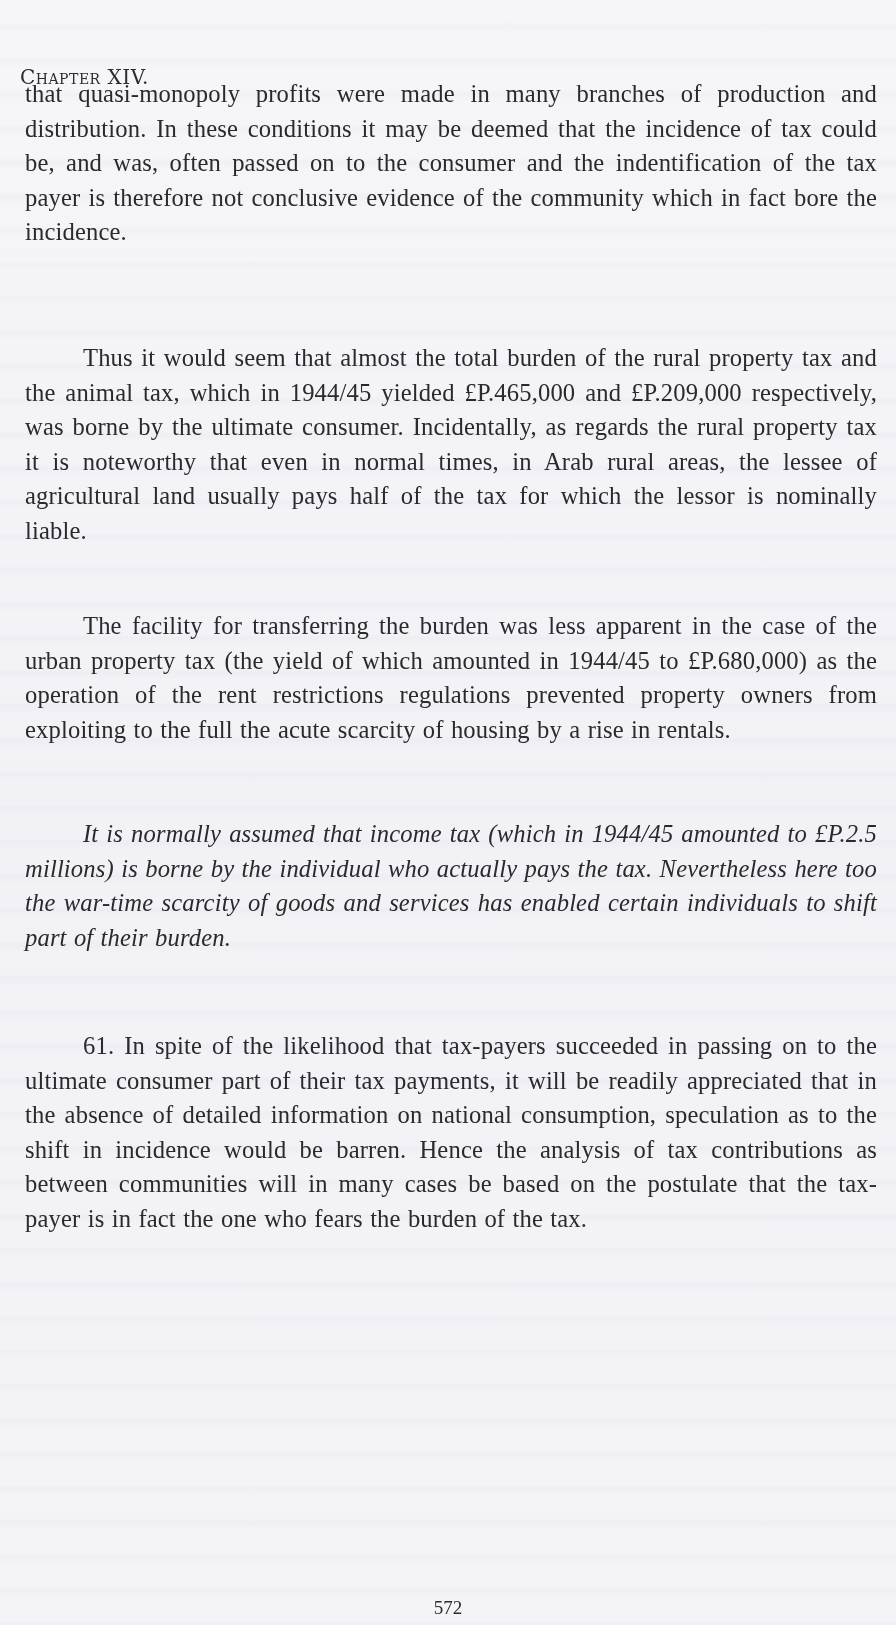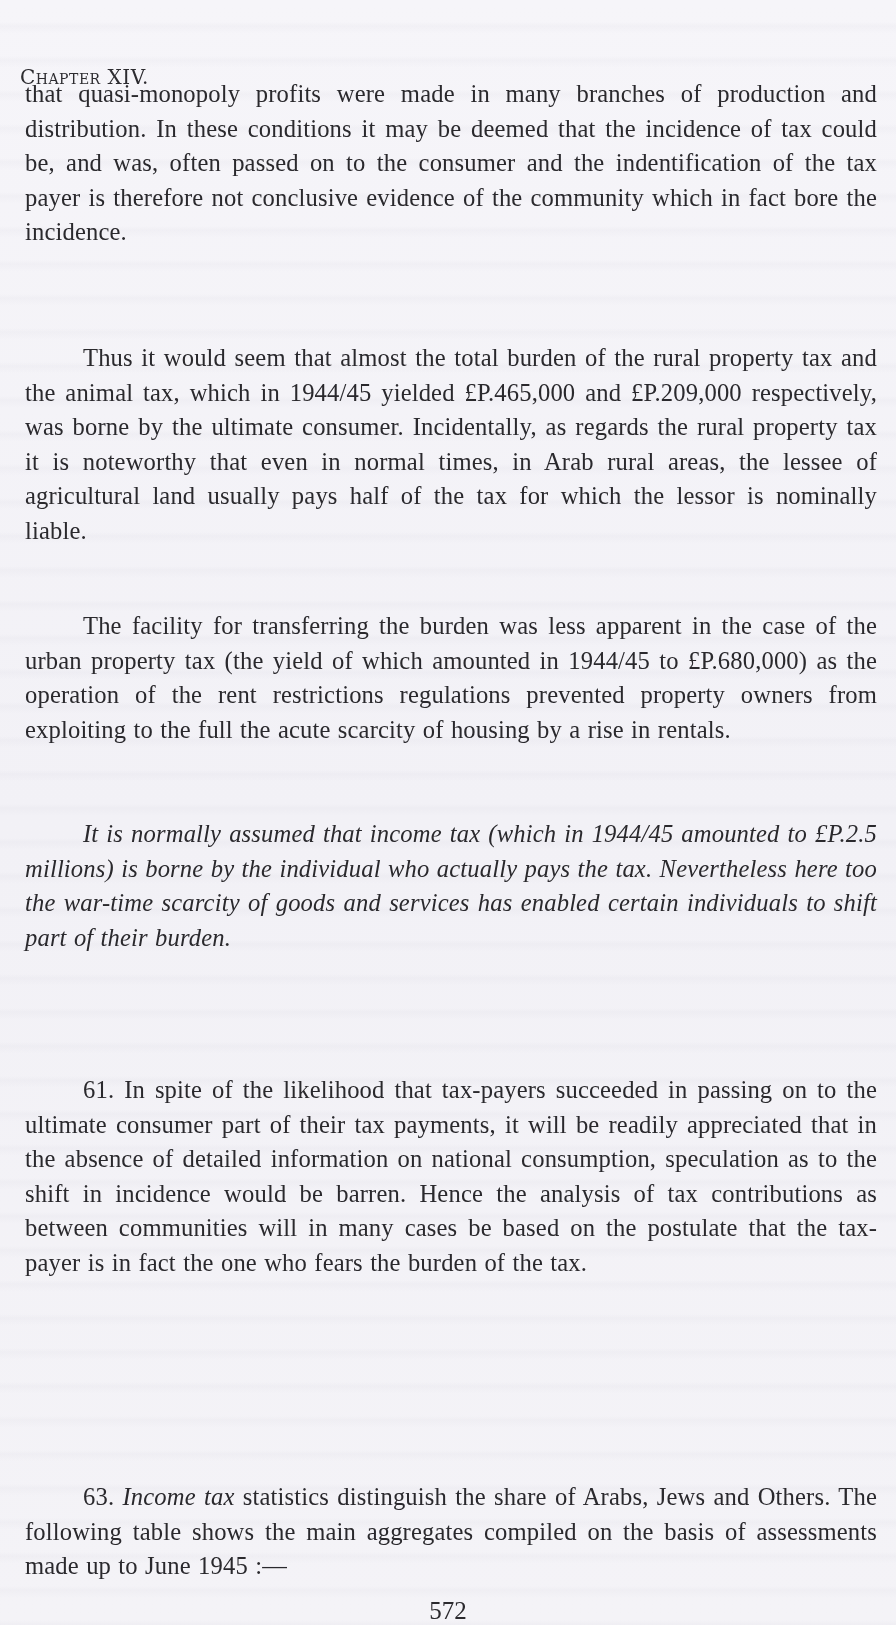--- a/index.html
+++ b/index.html
@@ -46,36 +46,36 @@
       text-align-last: left;
       color: #2a292d;
       margin: 5px;
       letter-spacing: 0.15px;
       word-spacing: 1px;
     }
     .p1 { top: 72px; }
     .p2 { top: 336px; }
     .p3 { top: 604px; }
     .p4 { top: 812px; font-style: italic; }
-    .p5 { top: 1068px; }
+    .p5 { top: 1024px; }
     .p6 { top: 1305px; }
     .p7 { top: 1475px; }
     .p1, .p2, .p3, .p4, .p5, .p6, .p7 { text-indent: 0; }
     .p2, .p3, .p4, .p5, .p6, .p7 { text-indent: 58px; }
     .em {
       font-style: italic;
     }
     .page-number {
       position: absolute;
       top: 1597px;
       left: 0;
       width: 896px;
       text-align: center;
       font-family: "Liberation Serif", "DejaVu Serif", serif;
-      font-size: 25px;
+      font-size: 19px;
       color: #2b2a2e;
     }
     .bleed {
       position: absolute;
       right: 0;
       top: 0;
       width: 896px;
       height: 1625px;
       pointer-events: none;
       background: repeating-linear-gradient(180deg, rgba(120,118,140,0.0) 0px, rgba(120,118,140,0.0) 22px, rgba(120,118,140,0.035) 26px, rgba(120,118,140,0.0) 34px);
@@ -90,16 +90,15 @@
   <div class="header">
     <span class="small-caps">Chapter</span>
     <span>XIV.</span>
   </div>
 
   <p class="body-text p1">that quasi-monopoly profits were made in many branches of production and distribution.  In these conditions it may be deemed that the incidence of tax could be, and was, often passed on to the consumer and the indentification of the tax payer is therefore not conclusive evidence of the community which in fact bore the incidence.</p>
   <p class="body-text p2">Thus it would seem that almost the total burden of the rural property tax and the animal tax, which in 1944/45 yielded £P.465,000 and £P.209,000 respectively, was borne by the ultimate consumer.  Incidentally, as regards the rural property tax it is noteworthy that even in normal times, in Arab rural areas, the lessee of agricultural land usually pays half of the tax for which the lessor is nominally liable.</p>
   <p class="body-text p3">The facility for transferring the burden was less apparent in the case of the urban property tax (the yield of which amounted in 1944/45 to £P.680,000) as the operation of the rent restrictions regulations prevented property owners from exploiting to the full the acute scarcity of housing by a rise in rentals.</p>
   <p class="body-text p4">It is normally assumed that income tax (which in 1944/45 amounted to £P.2.5 millions) is borne by the individual who actually pays the tax.  Nevertheless here too the war-time scarcity of goods and services has enabled certain individuals to shift part of their burden.</p>
   <p class="body-text p5">61. In spite of the likelihood that tax-payers succeeded in passing on to the ultimate consumer part of their tax payments, it will be readily appreciated that in the absence of detailed information on national consumption, speculation as to the shift in incidence would be barren.  Hence the analysis of tax contributions as between communities will in many cases be based on the postulate that the tax-payer is in fact the one who fears the burden of the tax.</p>
-  <p class="body-text p7"><span>63. </span><span class="em">Income tax</span><span> statistics distinguish the share of Arabs, Jews and Others.  The following table shows the main aggregates compiled on the basis of assessments made up to June 1945 :—</span></p>
 
   <div class="page-number">572</div>
 </div>
 
 </body></html>

